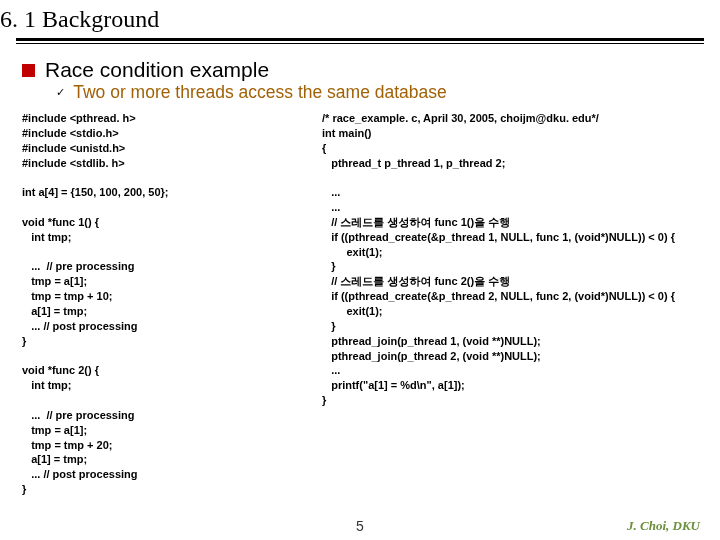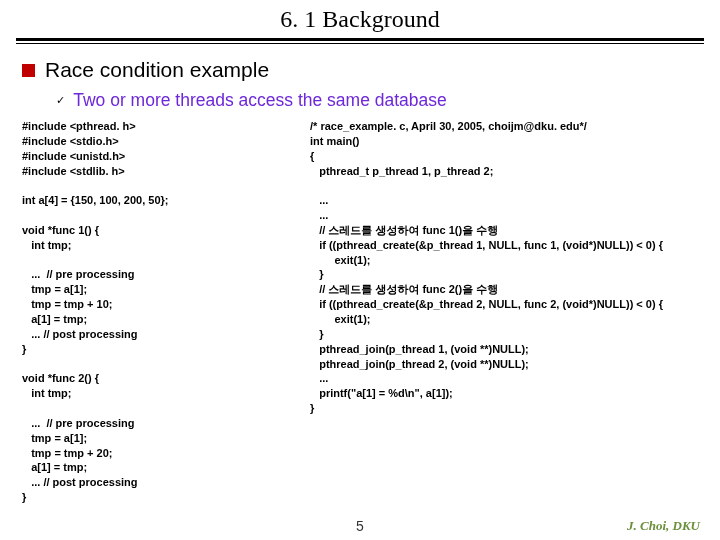--- a/index.html
+++ b/index.html
@@ -5,21 +5,21 @@
   * { margin: 0; padding: 0; box-sizing: border-box; }
   body {
     width: 720px;
     height: 540px;
     background: #ffffff;
     font-family: Arial, sans-serif;
     position: relative;
     overflow: hidden;
   }
   .title-wrap {
-    text-align: center;
+    text-align: left;
     padding-top: 6px;
   }
   .title {
     font-family: "Times New Roman", serif;
     font-size: 24px;
     color: #000;
   }
   .hr1 {
     border: none;
     border-top: 3px solid #000;
@@ -30,21 +30,21 @@
     border-top: 1px solid #000;
     margin: 2px 16px 14px 16px;
   }
   .section {
     padding: 0 22px;
   }
   .row1 {
     display: flex;
     align-items: center;
     gap: 10px;
-    margin-bottom: 8px;
+    margin-bottom: 0;
   }
   .sq {
     width: 13px;
     height: 13px;
     background: #c00000;
     flex-shrink: 0;
   }
   .h2 {
     font-family: Arial, sans-serif;
     font-size: 21px;
@@ -57,26 +57,26 @@
     margin-left: 34px;
     margin-bottom: 8px;
   }
   .check {
     font-size: 11px;
     color: #000;
   }
   .h3 {
     font-family: Arial, sans-serif;
     font-size: 17.5px;
-    color: #6d28d9;
+    color: #a16207;
   }
   .code-area {
     margin: 0 18px;
     display: flex;
-    gap: 0;
+    gap: 12px;
   }
   .code-col {
     font-family: Verdana, Arial, sans-serif;
     font-size: 11px;
     font-weight: bold;
     color: #000;
     line-height: 1.35;
     white-space: pre;
   }
   .col-left {

